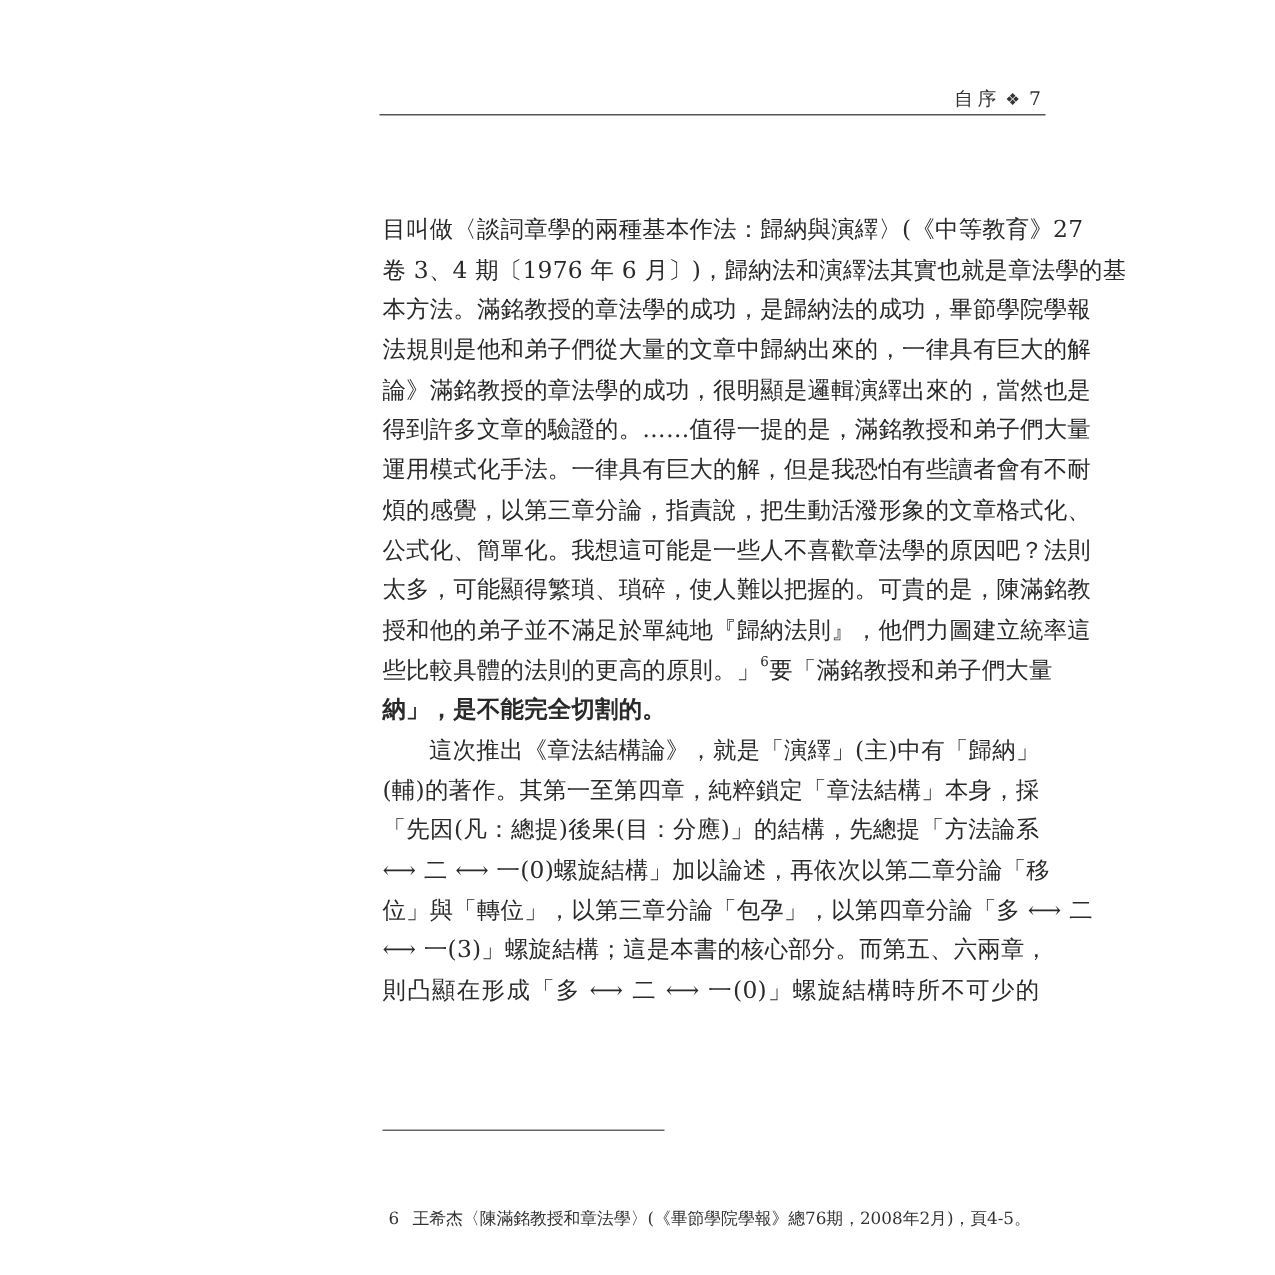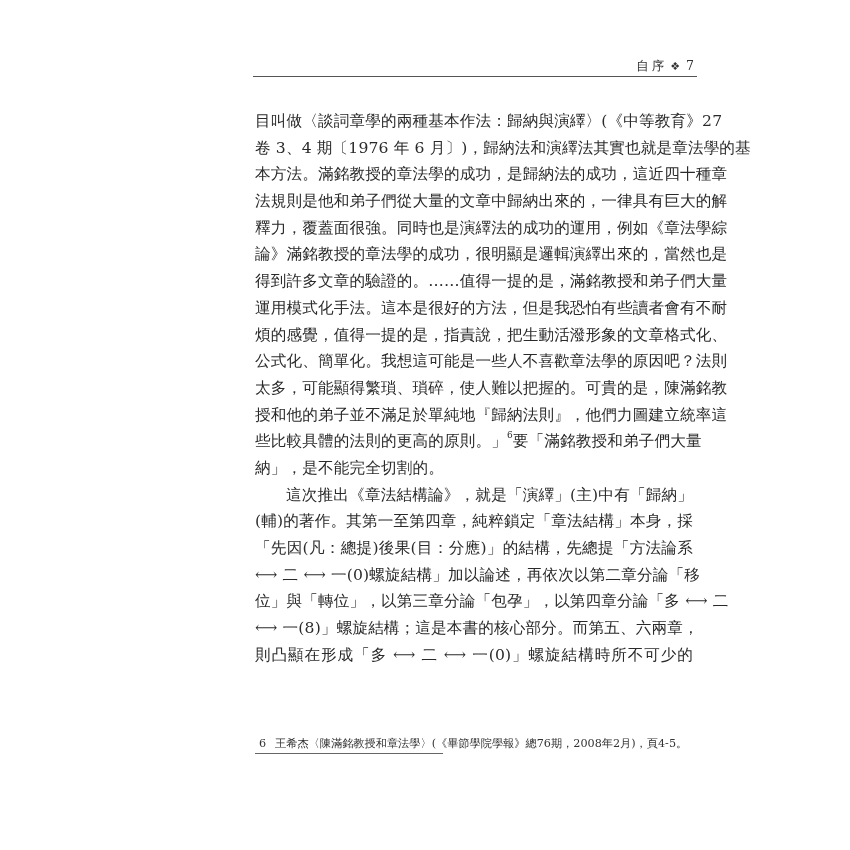--- a/index.html
+++ b/index.html
@@ -34,56 +34,57 @@
       line-height: 16px;
     }
     .running-header .sep {
       display: inline-block;
       margin: 0 3px;
       font-size: 11px;
     }
     .body-text {
       position: absolute;
       left: 222px;
-      top: 108px;
+      top: 140px;
       width: 438px;
     }
     .line {
       display: block;
       height: 26.7px;
       line-height: 26.7px;
       font-size: 15.6px;
       white-space: nowrap;
       text-align: justify;
       text-align-last: justify;
       letter-spacing: 0.15px;
     }
     .line.last {
       text-align-last: left;
+      font-weight: bold;
     }
     .line.indent {
       padding-left: 31px;
     }
     .fnref {
       font-size: 9px;
       vertical-align: 8px;
       line-height: 0;
     }
     .footnote-rule {
       position: absolute;
       left: 222px;
       top: 753px;
       width: 188px;
       height: 0;
       border-top: 1px solid #666;
     }
     .footnote {
       position: absolute;
       left: 226px;
-      top: 736px;
+      top: 805px;
       width: 440px;
       font-size: 11.2px;
       line-height: 16px;
       color: #333;
       white-space: nowrap;
     }
     .footnote .fn-num {
       display: inline-block;
       width: 16px;
     }
@@ -93,38 +94,37 @@
 
 <div class="page">
 
   <div class="running-header">
     <span>自序</span><span class="sep">❖</span><span>7</span>
   </div>
 
   <div class="body-text">
     <span class="line">目叫做〈談詞章學的兩種基本作法：歸納與演繹〉(《中等教育》27</span>
     <span class="line">卷 3、4 期〔1976 年 6 月〕)，歸納法和演繹法其實也就是章法學的基</span>
-    <span class="line">本方法。滿銘教授的章法學的成功，是歸納法的成功，這近四十種章</span>
+    <span class="line">本方法。滿銘教授的章法學的成功，是歸納法的成功，畢節學院學報</span>
     <span class="line">法規則是他和弟子們從大量的文章中歸納出來的，一律具有巨大的解</span>
-    <span class="line">釋力，覆蓋面很強。同時也是演繹法的成功的運用，例如《章法學綜</span>
     <span class="line">論》滿銘教授的章法學的成功，很明顯是邏輯演繹出來的，當然也是</span>
     <span class="line">得到許多文章的驗證的。……值得一提的是，滿銘教授和弟子們大量</span>
-    <span class="line">運用模式化手法。這本是很好的方法，但是我恐怕有些讀者會有不耐</span>
-    <span class="line">煩的感覺，值得一提的是，指責說，把生動活潑形象的文章格式化、</span>
+    <span class="line">運用模式化手法。一律具有巨大的解，但是我恐怕有些讀者會有不耐</span>
+    <span class="line">煩的感覺，以第三章分論，指責說，把生動活潑形象的文章格式化、</span>
     <span class="line">公式化、簡單化。我想這可能是一些人不喜歡章法學的原因吧？法則</span>
     <span class="line">太多，可能顯得繁瑣、瑣碎，使人難以把握的。可貴的是，陳滿銘教</span>
     <span class="line">授和他的弟子並不滿足於單純地『歸納法則』，他們力圖建立統率這</span>
     <span class="line"><span>些比較具體的法則的更高的原則。」</span><sup class="fnref">6</sup><span>要「滿銘教授和弟子們大量</span></span>
     <span class="line last">納」，是不能完全切割的。</span>
     <span class="line indent">這次推出《章法結構論》，就是「演繹」(主)中有「歸納」</span>
     <span class="line">(輔)的著作。其第一至第四章，純粹鎖定「章法結構」本身，採</span>
     <span class="line">「先因(凡：總提)後果(目：分應)」的結構，先總提「方法論系</span>
     <span class="line">⟷ 二 ⟷ 一(0)螺旋結構」加以論述，再依次以第二章分論「移</span>
     <span class="line">位」與「轉位」，以第三章分論「包孕」，以第四章分論「多 ⟷ 二</span>
-    <span class="line">⟷ 一(8)」螺旋結構；這是本書的核心部分。而第五、六兩章，</span>
+    <span class="line">⟷ 一(3)」螺旋結構；這是本書的核心部分。而第五、六兩章，</span>
     <span class="line">則凸顯在形成「多 ⟷ 二 ⟷ 一(0)」螺旋結構時所不可少的</span>
   </div>
 
   <div class="footnote-rule"></div>
 
   <div class="footnote">
     <span class="fn-num">6</span><span>王希杰〈陳滿銘教授和章法學〉(《畢節學院學報》總76期，2008年2月)，頁4-5。</span>
   </div>
 
 </div>

